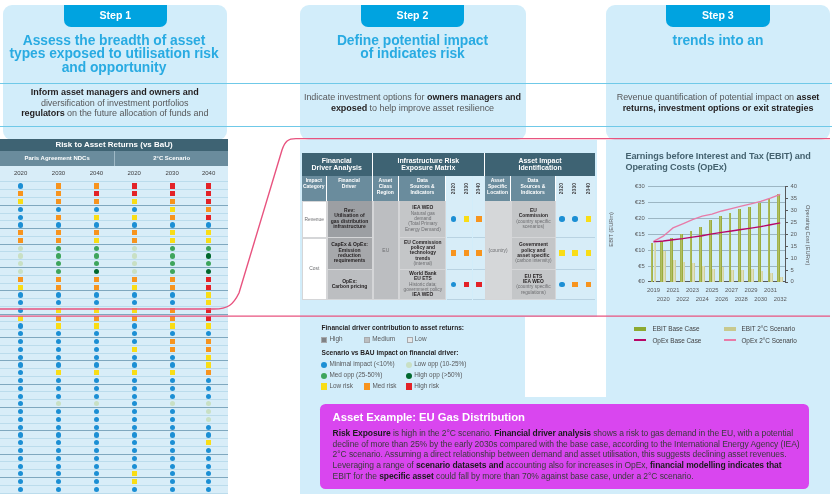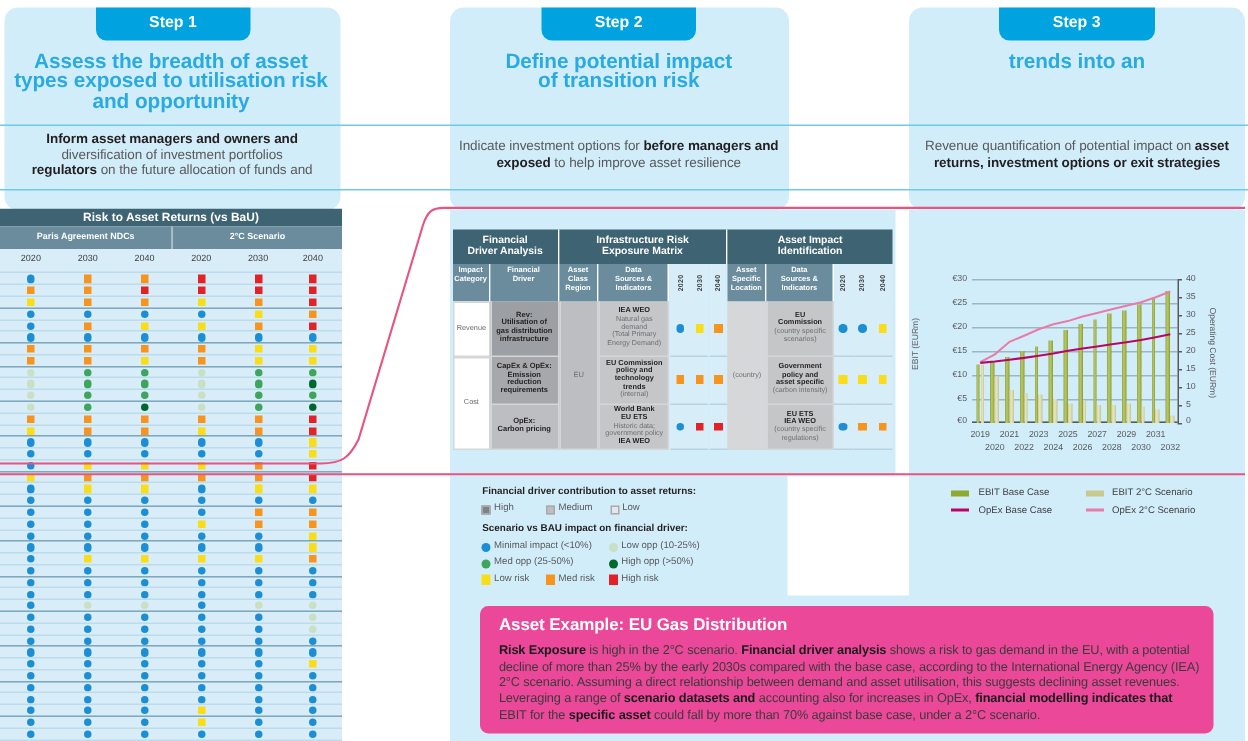--- a/index.html
+++ b/index.html
@@ -31,21 +31,21 @@
   
   #ctable{position:absolute;left:302px;top:153px;width:293px;height:148px;font-size:5px;}
   .th1{position:absolute;background:#3E6373;color:#fff;font-weight:bold;text-align:center;font-size:7.6px;line-height:9.2px;}
   .th2{position:absolute;background:#6A8C9D;color:#fff;font-weight:bold;text-align:center;font-size:4.6px;line-height:5.6px;}
   .th2.lt{background:#D7EDF8;color:#414042;font-weight:bold;}
   .td{position:absolute;overflow:hidden;text-align:center;}
   
   #chart{position:absolute;left:606px;top:139px;width:224px;height:175px;}
   .ch-title{position:absolute;color:#44626F;font-weight:bold;font-size:9.1px;line-height:10.6px;letter-spacing:-.08px;}
   
-  #example{position:absolute;left:320.3px;top:403.5px;width:489px;height:85.5px;background:#ec4899;border-radius:5.5px;}
+  #example{position:absolute;left:320.3px;top:403.5px;width:489px;height:85.5px;background:#d946ef;border-radius:5.5px;}
   .ex-title{position:absolute;color:#fff;font-weight:bold;font-size:11.3px;letter-spacing:-0.05px;}
   .ex-body{position:absolute;color:#3A3A3C;font-size:8.5px;line-height:10.85px;letter-spacing:-0.08px;}
   .ex-body b{font-weight:bold;color:#1B1B1D;}
   [data-name="example-line"]{white-space:nowrap;}
 </style>
 </head>
 <body>
 
 <div class="panel" data-name="step1-panel" style="left:3px;top:5px;width:223.5px;height:134.5px;"></div>
 <div class="badge" data-name="step1-badge" style="left:63.5px;top:5px;width:103.6px;height:21.5px;">Step 1</div>
@@ -57,24 +57,24 @@
 <div class="stepdesc" data-name="step1-description" style="left:3px;top:87.3px;width:223.5px;">
     <div data-name="step-desc-line" style="white-space: nowrap;"><b data-name="step-desc-bold">Inform asset managers and owners and</b></div>
     <div data-name="step-desc-line" style="white-space: nowrap;"><span data-name="step-desc-text">diversification of investment portfolios</span></div>
     <div data-name="step-desc-line" style="white-space: nowrap;"><b data-name="step-desc-bold">regulators</b><span data-name="step-desc-text"> on the future allocation of funds and</span></div>
   </div>
 
 <div class="panel" data-name="step2-panel" style="left:299.5px;top:5px;width:226px;height:134.5px;"></div>
 <div class="badge" data-name="step2-badge" style="left:360.7px;top:5px;width:103.6px;height:21.5px;">Step 2</div>
 <div class="steptitle" data-name="step2-title" style="left:300.5px;top:33.8px;width:224px;">
     <div data-name="step-title-line" style="white-space: nowrap;">Define potential impact</div>
-    <div data-name="step-title-line" style="white-space: nowrap;">of transition risk</div>
+    <div data-name="step-title-line" style="white-space: nowrap;">of indicates risk</div>
   </div>
 <div class="stepdesc" data-name="step2-description" style="left:300.5px;top:92.3px;width:224px;">
-    <div data-name="step-desc-line" style="white-space: nowrap;"><span data-name="step-desc-text">Indicate investment options for </span><b data-name="step-desc-bold">before managers and</b></div>
+    <div data-name="step-desc-line" style="white-space: nowrap;"><span data-name="step-desc-text">Indicate investment options for </span><b data-name="step-desc-bold">owners managers and</b></div>
     <div data-name="step-desc-line" style="white-space: nowrap;"><b data-name="step-desc-bold">exposed</b><span data-name="step-desc-text"> to help improve asset resilience</span></div>
   </div>
 
 <div class="panel" data-name="step3-panel" style="left:605.7px;top:5px;width:224.3px;height:134.5px;"></div>
 <div class="badge" data-name="step3-badge" style="left:666px;top:5px;width:103.6px;height:21.5px;">Step 3</div>
 <div class="steptitle" data-name="step3-title" style="left:607px;top:33.8px;width:222px;">
     <div data-name="step-title-line" style="white-space: nowrap;">trends into an</div>
   </div>
 <div class="stepdesc" data-name="step3-description" style="left:607px;top:92.3px;width:222px;">
     <div data-name="step-desc-line" style="white-space: nowrap;"><span data-name="step-desc-text">Revenue quantification of potential impact on </span><b data-name="step-desc-bold">asset</b></div>
@@ -678,20 +678,21 @@
     <div data-name="legend-marker-label-3" style="position: absolute; left: 114.2px; top: 53px; font-size: 6.4px; color: rgb(88, 89, 91); white-space: nowrap;">High opp (&gt;50%)</div>
     <div data-name="legend-marker-4" style="position: absolute; left: 21.2px; top: 65.4px; width: 6.3px; height: 6.3px; background: rgb(249, 221, 22);"></div>
     <div data-name="legend-marker-label-4" style="position: absolute; left: 29.4px; top: 63.8px; font-size: 6.4px; color: rgb(88, 89, 91); white-space: nowrap;">Low risk</div>
     <div data-name="legend-marker-5" style="position: absolute; left: 64.2px; top: 65.4px; width: 6.3px; height: 6.3px; background: rgb(247, 148, 30);"></div>
     <div data-name="legend-marker-label-5" style="position: absolute; left: 72.4px; top: 63.8px; font-size: 6.4px; color: rgb(88, 89, 91); white-space: nowrap;">Med risk</div>
     <div data-name="legend-marker-6" style="position: absolute; left: 106px; top: 65.4px; width: 6.3px; height: 6.3px; background: rgb(227, 34, 39);"></div>
     <div data-name="legend-marker-label-6" style="position: absolute; left: 114.2px; top: 63.8px; font-size: 6.4px; color: rgb(88, 89, 91); white-space: nowrap;">High risk</div>
   </div>
 
 <div id="chart" data-name="ebit-opex-chart">
+  <div class="ch-title" data-name="chart-title" style="left:19.4px;top:12.4px;width:190px;">Earnings before Interest and Tax (EBIT) and Operating Costs (OpEx)</div>
 <div data-name="chart-gridline-0" style="position: absolute; left: 41.5px; top: 142.4px; width: 137.1px; height: 0.8px; background: rgb(143, 167, 181); opacity: 0.8;"></div>
     <div data-name="chart-ytick-0" style="position: absolute; left: 15.5px; top: 139.4px; width: 23.2px; text-align: right; font-size: 5.85px; color: rgb(88, 89, 91);">€0</div>
     <div data-name="chart-gridline-1" style="position: absolute; left: 41.5px; top: 126.533px; width: 137.1px; height: 0.8px; background: rgb(143, 167, 181); opacity: 0.8;"></div>
     <div data-name="chart-ytick-1" style="position: absolute; left: 15.5px; top: 123.533px; width: 23.2px; text-align: right; font-size: 5.85px; color: rgb(88, 89, 91);">€5</div>
     <div data-name="chart-gridline-2" style="position: absolute; left: 41.5px; top: 110.667px; width: 137.1px; height: 0.8px; background: rgb(143, 167, 181); opacity: 0.8;"></div>
     <div data-name="chart-ytick-2" style="position: absolute; left: 15.5px; top: 107.667px; width: 23.2px; text-align: right; font-size: 5.85px; color: rgb(88, 89, 91);">€10</div>
     <div data-name="chart-gridline-3" style="position: absolute; left: 41.5px; top: 94.8px; width: 137.1px; height: 0.8px; background: rgb(143, 167, 181); opacity: 0.8;"></div>
     <div data-name="chart-ytick-3" style="position: absolute; left: 15.5px; top: 91.8px; width: 23.2px; text-align: right; font-size: 5.85px; color: rgb(88, 89, 91);">€15</div>
     <div data-name="chart-gridline-4" style="position: absolute; left: 41.5px; top: 78.9333px; width: 137.1px; height: 0.8px; background: rgb(143, 167, 181); opacity: 0.8;"></div>
     <div data-name="chart-ytick-4" style="position: absolute; left: 15.5px; top: 75.9333px; width: 23.2px; text-align: right; font-size: 5.85px; color: rgb(88, 89, 91);">€20</div>

